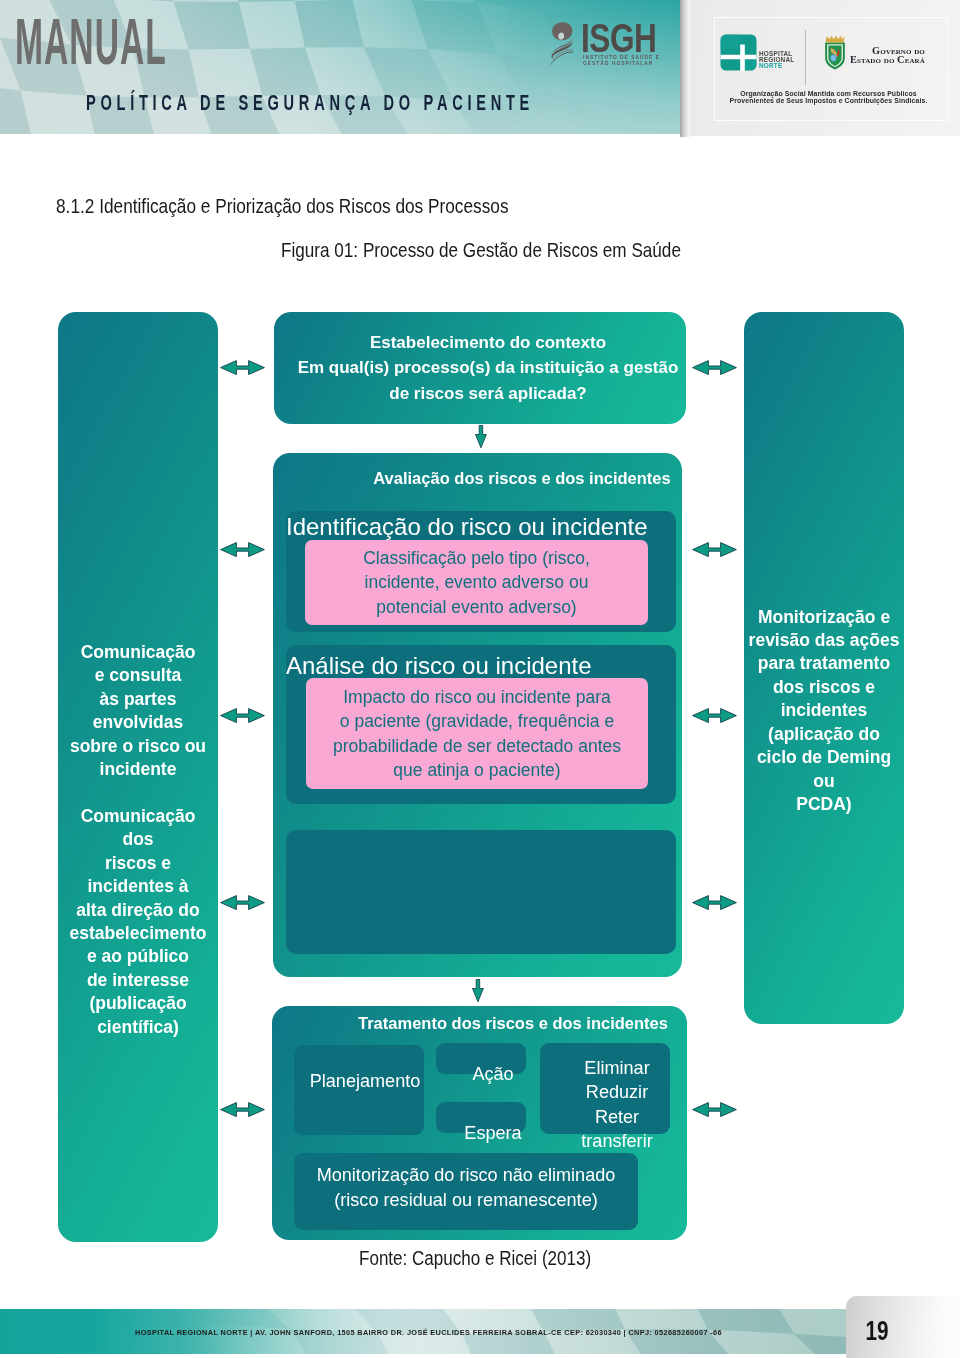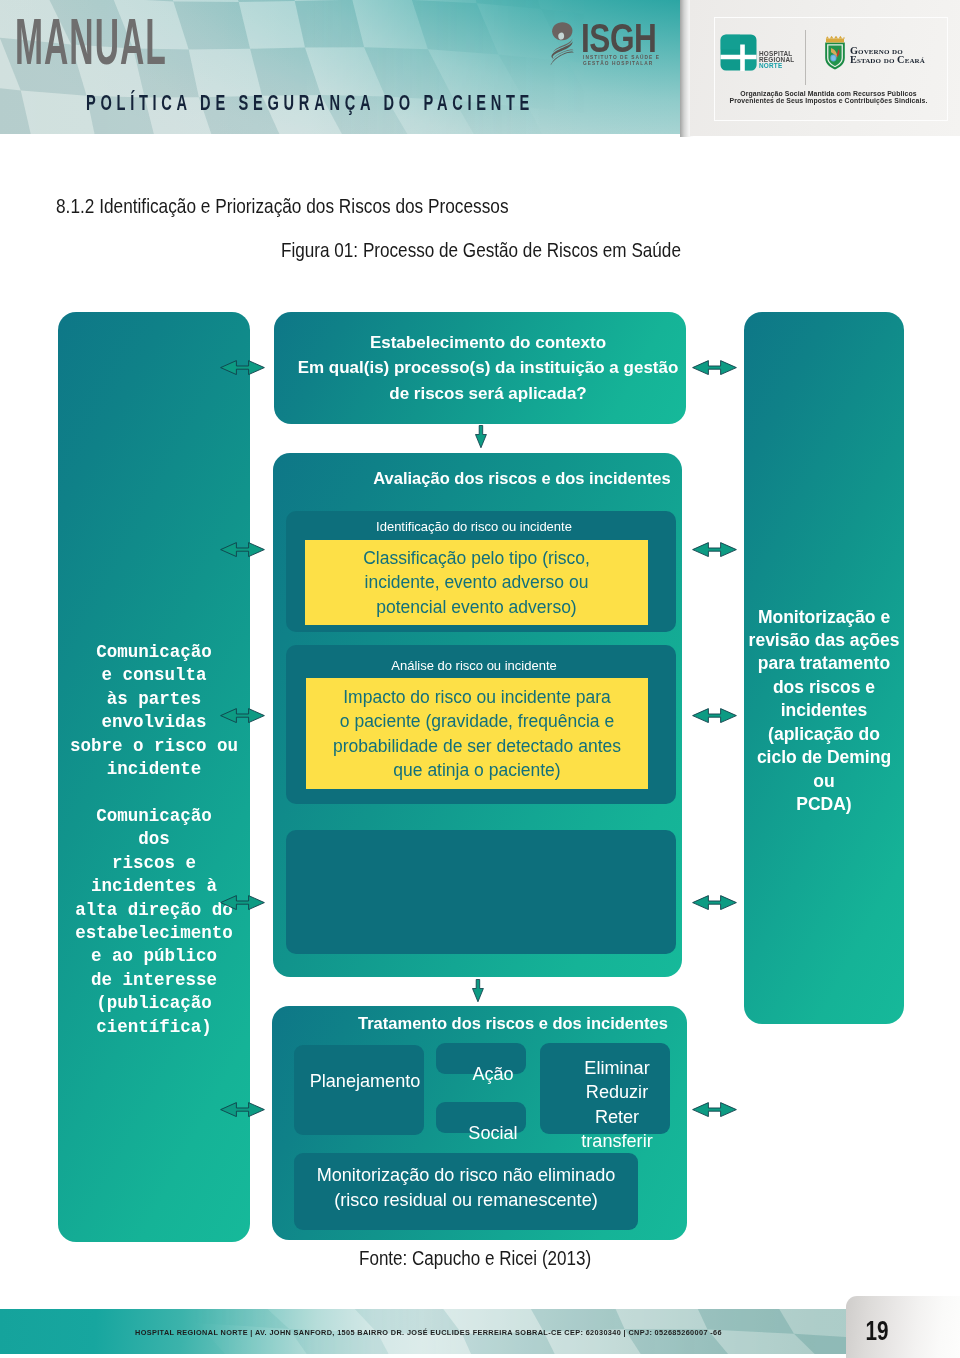--- a/index.html
+++ b/index.html
@@ -34,21 +34,21 @@
 
   
   .hrn-logo{position:absolute;left:720px;top:34px;width:37px;height:37px;}
   .hrn-text{position:absolute;left:759px;top:51px;font-size:6.4px;line-height:6.1px;
      font-weight:bold;color:#4a4a4a;letter-spacing:0.2px;white-space:nowrap;}
   .hrn-text .teal{color:#17a0a8;}
   .logo-divider{position:absolute;left:805px;top:30px;width:1px;height:55px;background:#bcbab7;}
   .gov-logo{position:absolute;left:824px;top:36px;width:22px;height:34px;}
   .gov-text{position:absolute;left:850px;top:46px;font-family:"Liberation Serif",serif;
      font-size:10.3px;line-height:9.2px;font-variant:small-caps;
-     color:#1b2430;font-weight:bold;letter-spacing:0.1px;white-space:nowrap;}
+     color:#1b2430;font-weight:bold;letter-spacing:0.1px;white-space:nowrap;text-align:right;}
   .org-text{position:absolute;left:717px;top:91px;width:223px;text-align:center;
      font-size:6.9px;line-height:6.8px;font-weight:bold;color:#2b2b2b;letter-spacing:0.1px;white-space:nowrap;}
 
   
   .sec-title{position:absolute;left:56px;top:195px;font-size:19.8px;color:#1a1a1a;white-space:nowrap;
      transform:scaleX(0.872);transform-origin:left top;}
   .fig-title{position:absolute;left:281px;top:239px;font-size:19.8px;color:#1a1a1a;white-space:nowrap;
      transform:scaleX(0.866);transform-origin:left top;}
   .fonte{position:absolute;left:359px;top:1247px;font-size:19.6px;color:#1a1a1a;white-space:nowrap;
      transform:scaleX(0.87);transform-origin:left top;}
@@ -56,36 +56,36 @@
   
   .gradbox{background:linear-gradient(118deg,#0e7787 0%,#0f8188 16%,#11948c 42%,#13a693 66%,#15b397 84%,#16b99a 100%);}
   .sidecol{position:absolute;border-radius:18px;color:#ffffff;font-weight:bold;
      font-size:17.5px;line-height:23.4px;text-align:center;
      display:flex;align-items:center;justify-content:center;}
   .sidecol .inner{width:100%;padding:0 1px;box-sizing:border-box;position:relative;}
   .col-left .inner{top:63px;}
   .col-right .inner{top:43px;}
   .sidecol p{margin:0;}
   .sidecol p + p{margin-top:23.4px;}
-  .col-left{left:58px;top:312px;width:192px;height:930px;font-family:Liberation Mono, monospace;}
+  .col-left{left:58px;top:312px;width:160px;height:930px;}
   .col-right{left:744px;top:312px;width:160px;height:712px;}
 
   .ctxbox{position:absolute;left:274px;top:312px;width:412px;height:112px;border-radius:17px;
      color:#fff;font-weight:bold;font-size:17.0px;line-height:25.6px;text-align:center;
      display:flex;align-items:center;justify-content:center;}
   .ctxbox .inner{width:100%;padding-left:16px;box-sizing:border-box;}
 
   .midbox{position:absolute;left:273px;top:453px;width:409px;height:524px;border-radius:17px;}
   .treatbox{position:absolute;left:272px;top:1006px;width:415px;height:234px;border-radius:17px;}
 
   .grp{position:absolute;border-radius:10px;background:#0d6f7c;}
-  .grp-hd{position:absolute;text-align:center;color:#ffffff;
-     font-size:13px;line-height:22px;padding-right:14px;padding-top:2px;box-sizing:border-box;}
-  .white{position:absolute;background:#fde047;color:#12707c;font-size:17.5px;line-height:24.5px;
-     text-align:center;display:flex;align-items:center;justify-content:center;}
+  .grp-hd{position:absolute;text-align:left;color:#ffffff;
+     font-size:24px;line-height:22px;padding-right:14px;padding-top:2px;box-sizing:border-box;}
+  .white{position:absolute;background:#f9a8d4;color:#12707c;font-size:17.5px;line-height:24.5px;
+     text-align:center;display:flex;align-items:center;justify-content:center;border-radius:7px;}
   .white .inner{width:100%;}
 
   .sechdr{position:absolute;text-align:center;color:#ffffff;
      font-weight:bold;font-size:16.5px;line-height:22px;padding-left:11px;box-sizing:border-box;margin-left:39px;}
 
   .subbox{position:absolute;border-radius:9px;background:#0d6f7c;color:#ffffff;
      font-size:18.1px;line-height:24.5px;text-align:center;
      display:flex;align-items:center;justify-content:center;}
   .subbox .inner{width:100%;position:relative;top:-4px;}
   .subbox.nooff .inner{top:16px;padding-left:24px;}
@@ -261,21 +261,21 @@
 
 <div class="treatbox gradbox"></div>
 <div class="sechdr" style="left:272px;top:1012px;width:415px;padding-left:0;padding-right:11px;">Tratamento dos riscos e dos incidentes</div>
 <div class="subbox up9" style="left:294px;top:1045px;width:130px;height:90px;">
       <div class="inner">Planejamento</div>
     </div>
 <div class="subbox nooff" style="left:436px;top:1043px;width:90px;height:31px;">
       <div class="inner">Ação</div>
     </div>
 <div class="subbox nooff" style="left:436px;top:1102px;width:90px;height:31px;">
-      <div class="inner">Social</div>
+      <div class="inner">Espera</div>
     </div>
 <div class="subbox nooff" style="left:540px;top:1043px;width:130px;height:91px;">
       <div class="inner">Eliminar<br>Reduzir<br>Reter<br>transferir</div>
     </div>
 <div class="subbox" style="left:294px;top:1153px;width:344px;height:77px;">
       <div class="inner"><span>Monitorização do risco não eliminado</span><br><span>(risco residual ou remanescente)</span></div>
     </div>
 
 <div class="fonte">Fonte: Capucho e Ricei (2013)</div>
 

